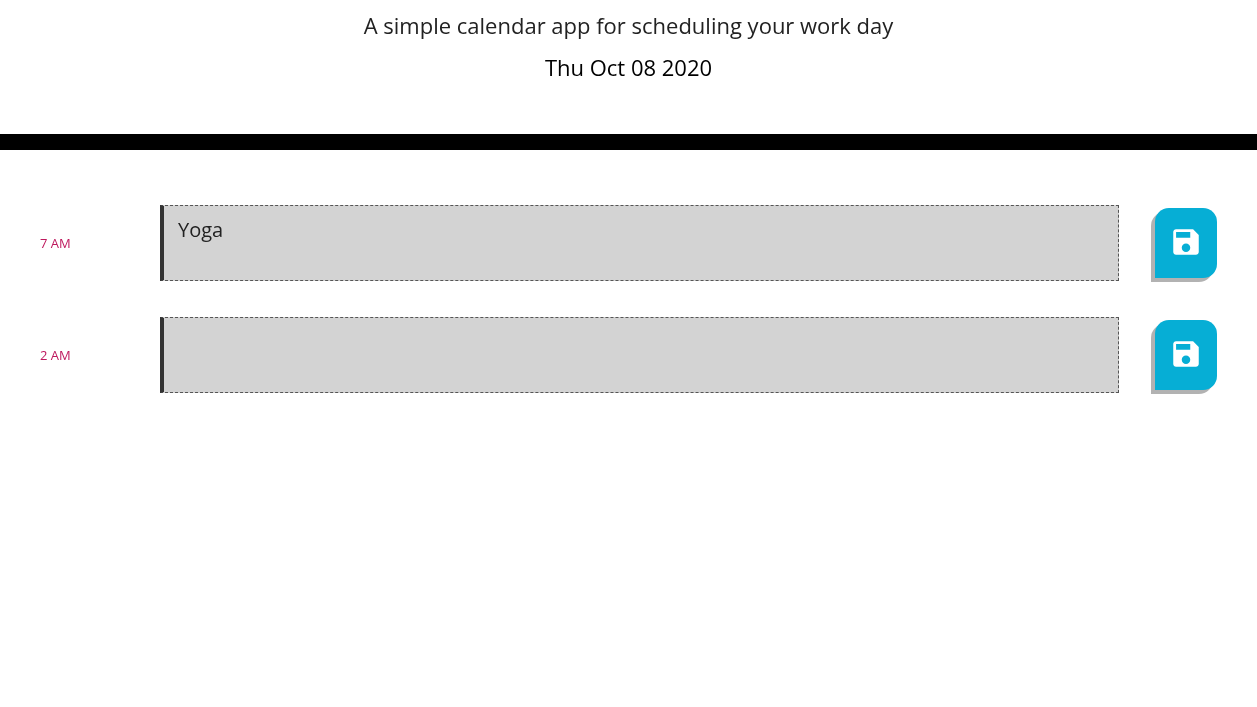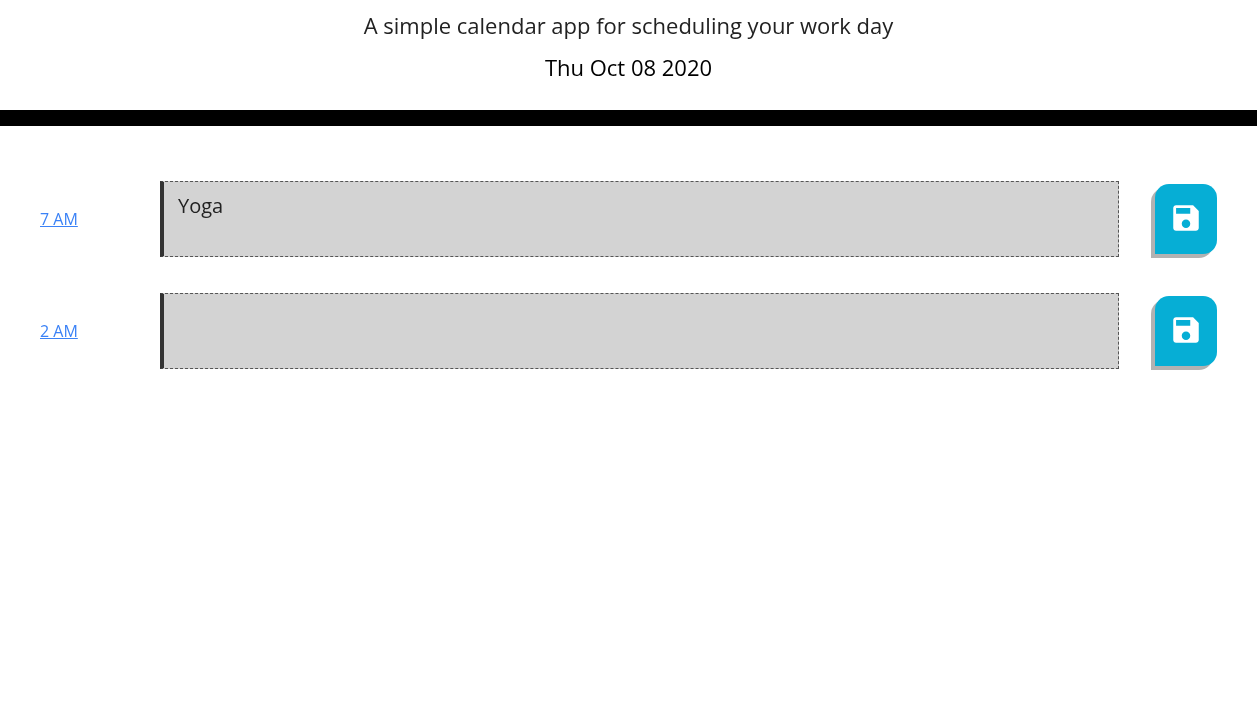--- a/index.html
+++ b/index.html
@@ -8,21 +8,21 @@
       padding: 0;
     }
     body {
       font-family: 'Open Sans', -apple-system, BlinkMacSystemFont, 'Segoe UI', Helvetica, Arial, sans-serif;
       background: #ffffff;
       color: #222;
       width: 1257px;
     }
     .header {
       text-align: center;
-      padding: 10px 20px 28px;
+      padding: 10px 20px 52px;
     }
     .subtitle {
       font-size: 22px;
       font-weight: 400;
       color: #222;
       margin-bottom: 12px;
     }
     .date {
       font-size: 22px;
       font-weight: 400;
@@ -37,24 +37,23 @@
     .rows {
       padding: 0 40px;
     }
     .time-row {
       display: flex;
       align-items: center;
       margin-bottom: 36px;
     }
     .hour-label {
       width: 120px;
-      font-size: 16px;
-      color: #3b82f6;
+      font-size: 13px;
+      color: #be185d;
       padding-left: 0;
-      text-decoration: underline;
     }
     .event-input {
       flex: 1;
       height: 76px;
       border: 1px dashed #555;
       border-left: 4px solid #333;
       background: #d3d3d3;
       font-size: 20px;
       color: #222;
       padding: 10px 14px;

